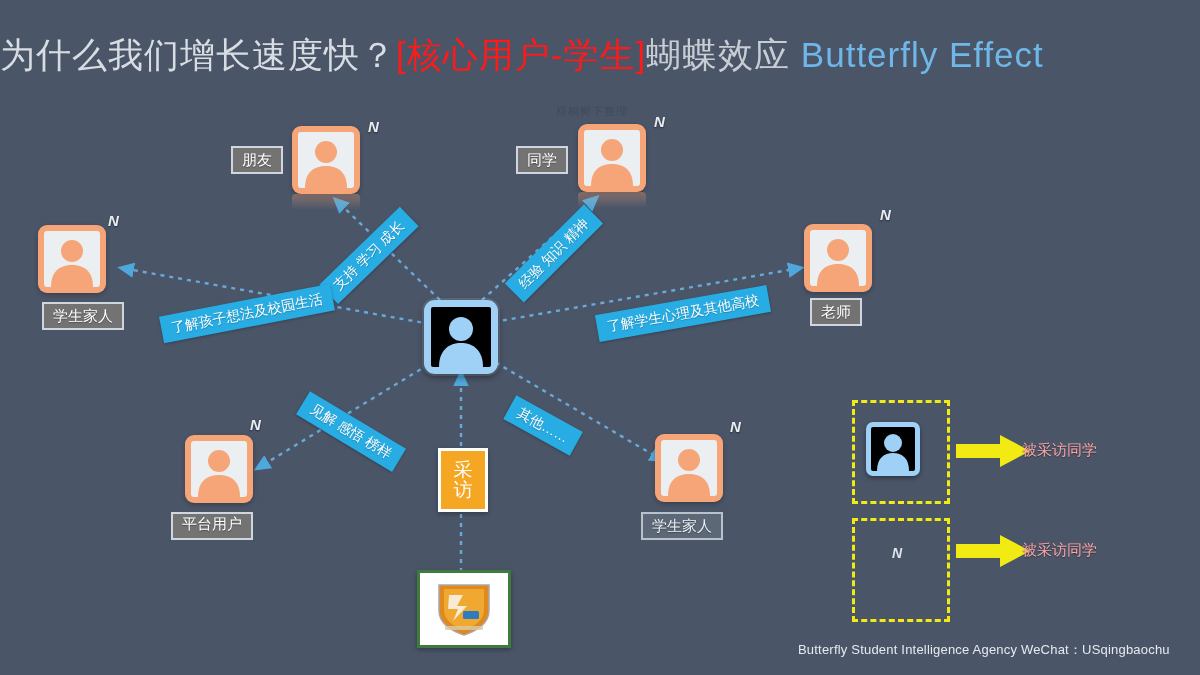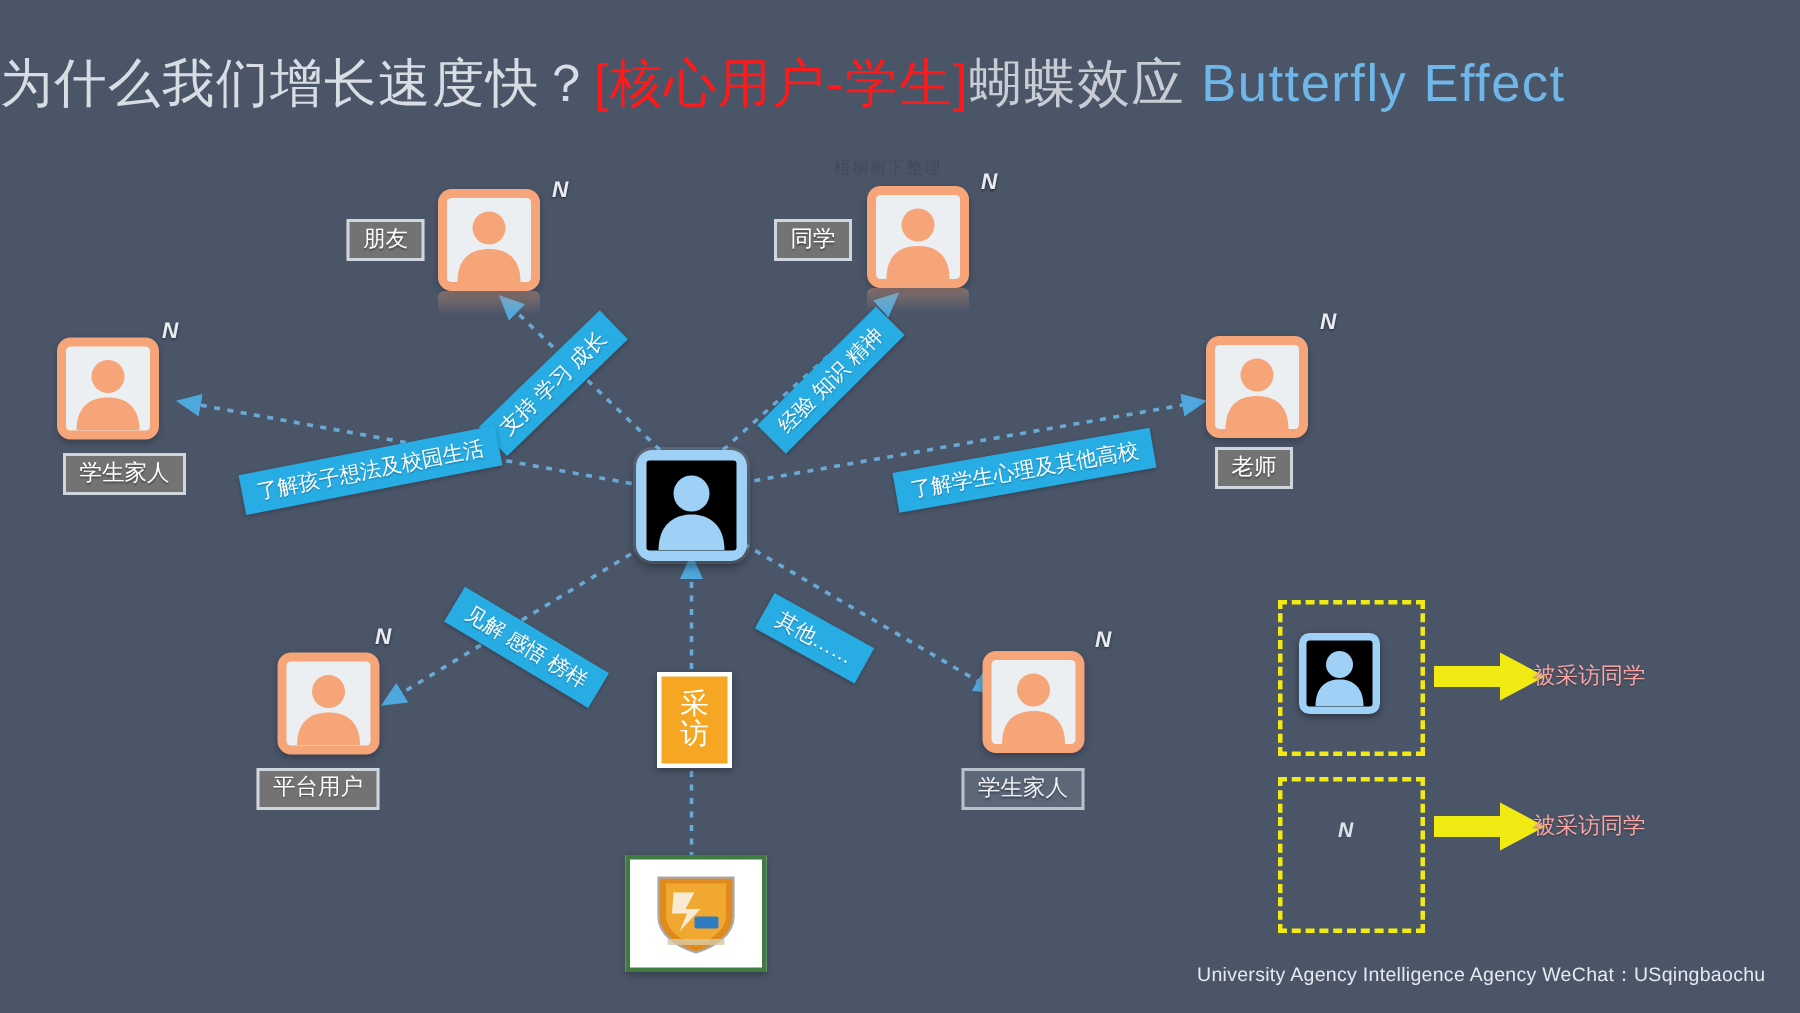--- a/index.html
+++ b/index.html
@@ -241,15 +241,15 @@
   </svg>
   <div class="legend-text" style="left:1022px;top:441px;">被采访同学</div>
 
   <div class="legend-box" style="left:852px;top:518px;width:92px;height:98px;"></div>
   <div class="legend-n" style="left:892px;top:545px;">N</div>
   <svg class="legend-arrow" style="left:956px;top:534px;" width="76" height="34">
     <path d="M0,10 H44 V1 L74,17 L44,33 V24 H0 Z" fill="#f2ea13"></path>
   </svg>
   <div class="legend-text" style="left:1022px;top:541px;">被采访同学</div>
 
-  <div class="footer">University Agency Intelligence Agency WeChat：USqingbaochu</div>
+  <div class="footer">Butterfly Student Intelligence Agency WeChat：USqingbaochu</div>
 
 </div>
 
 </body></html>

